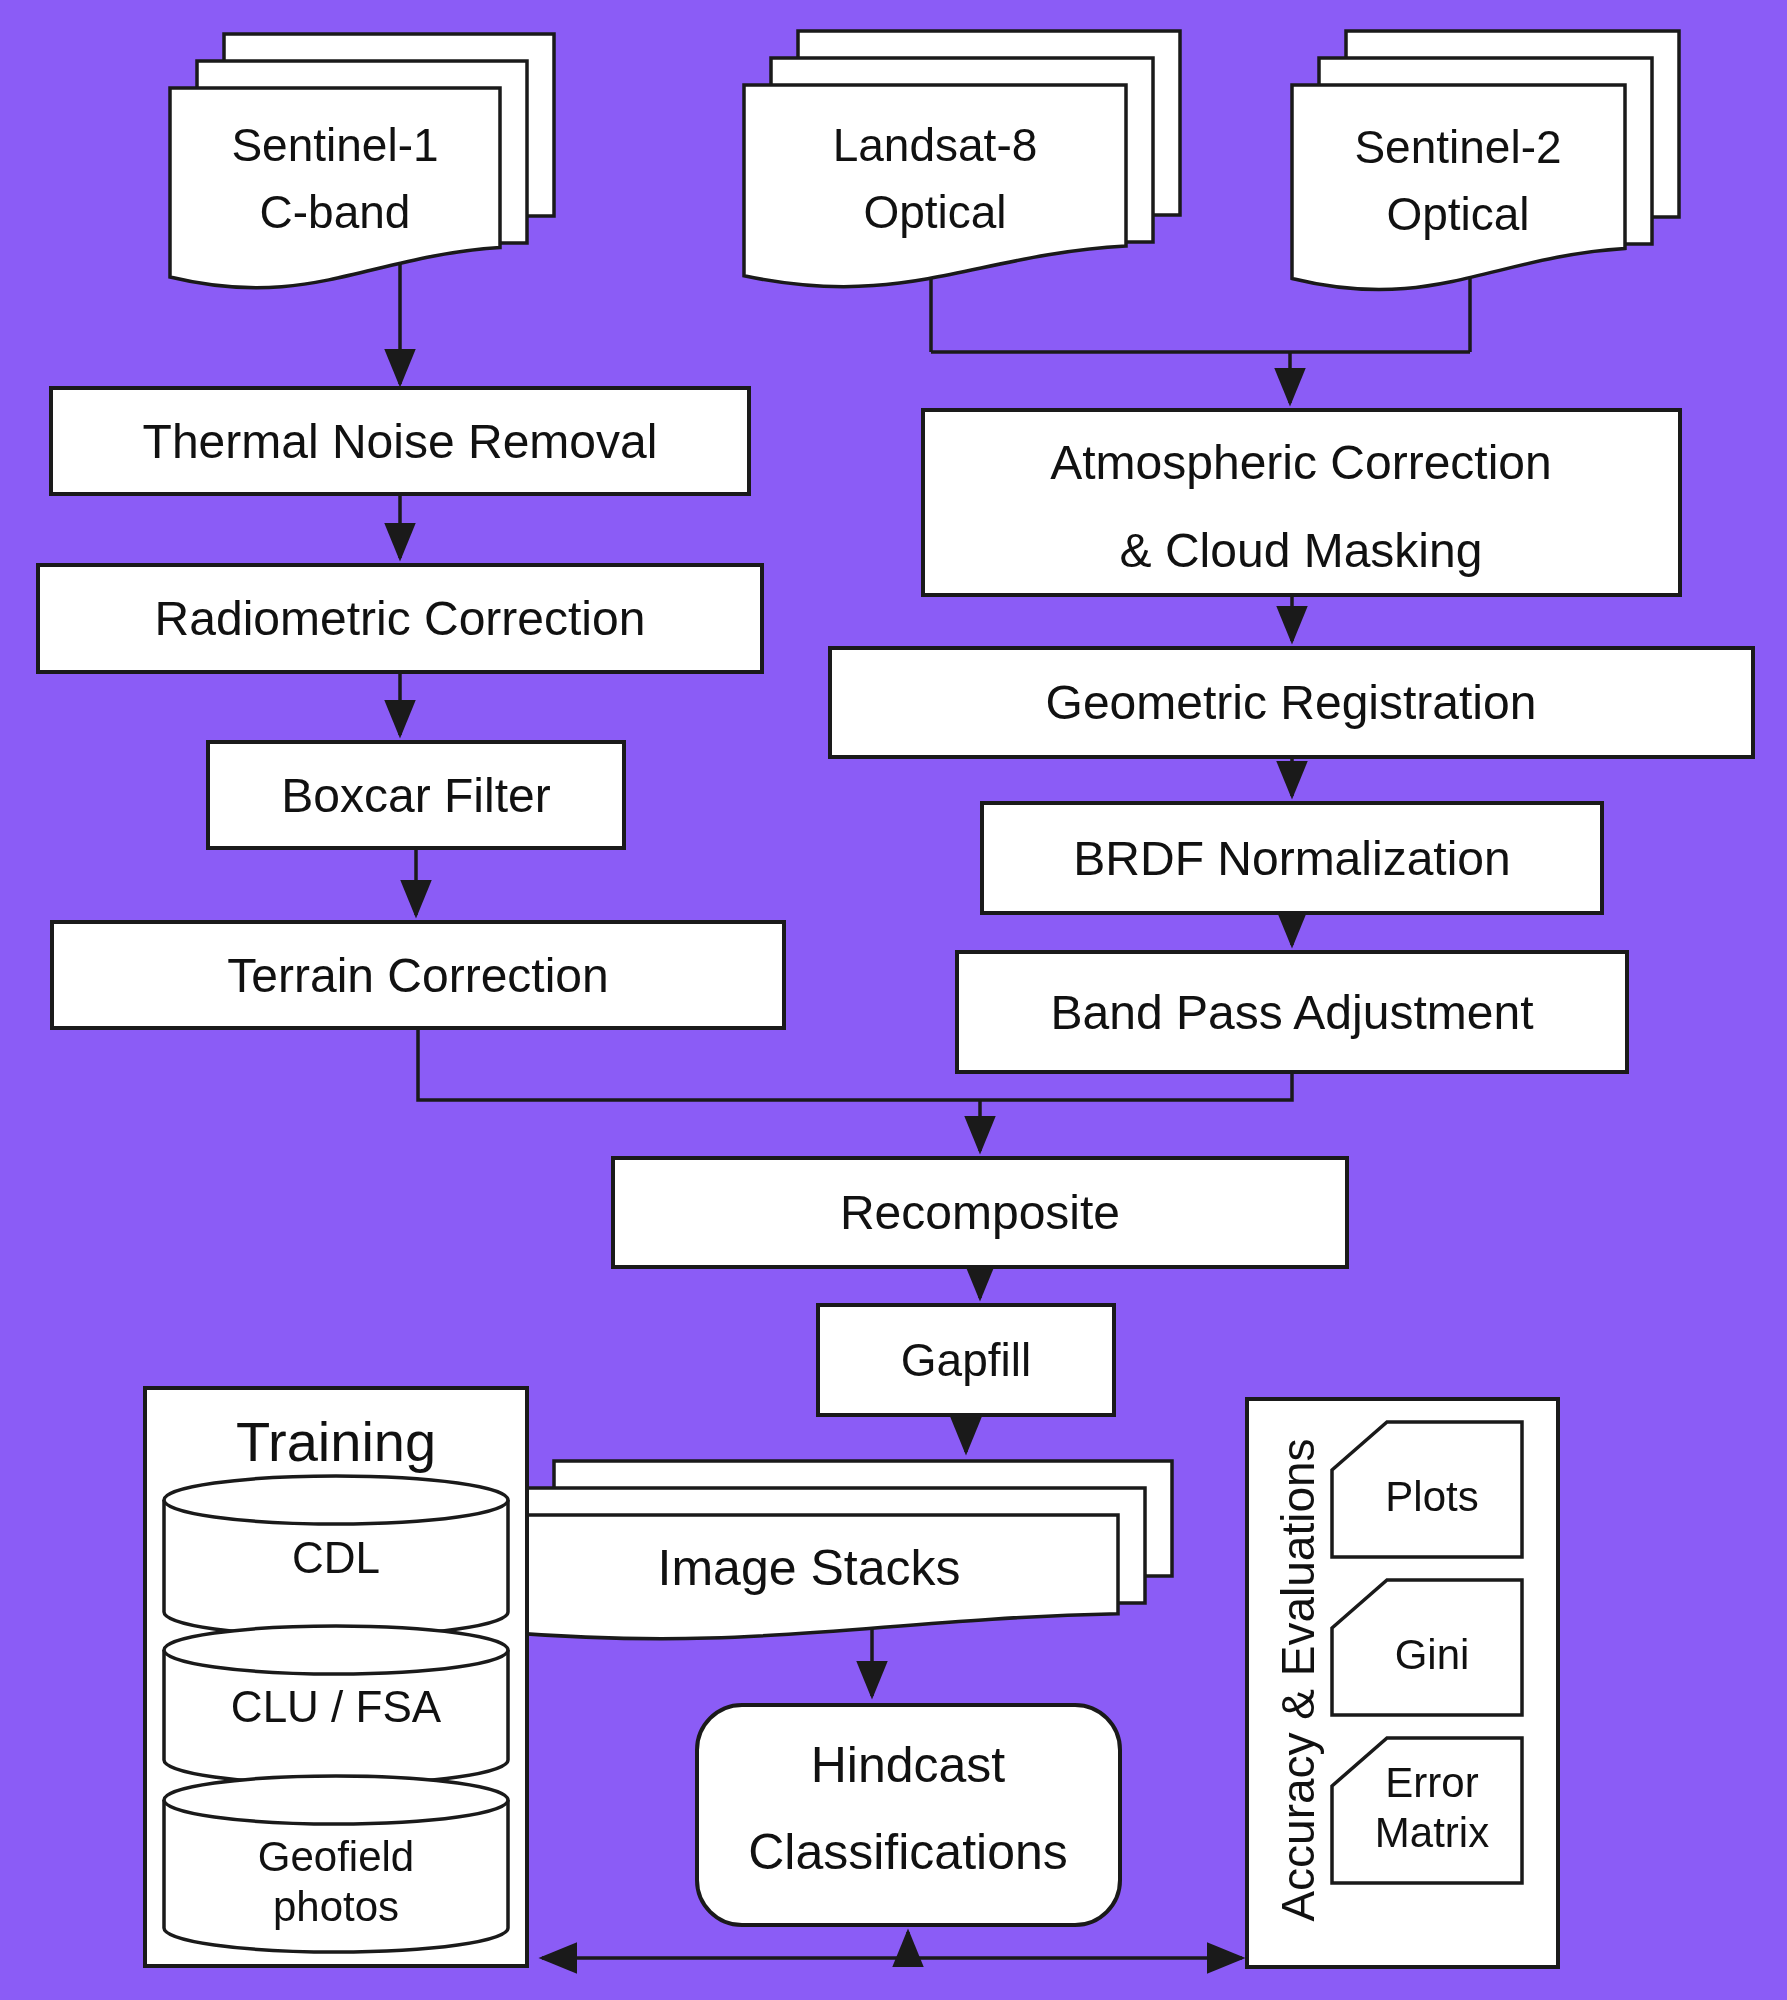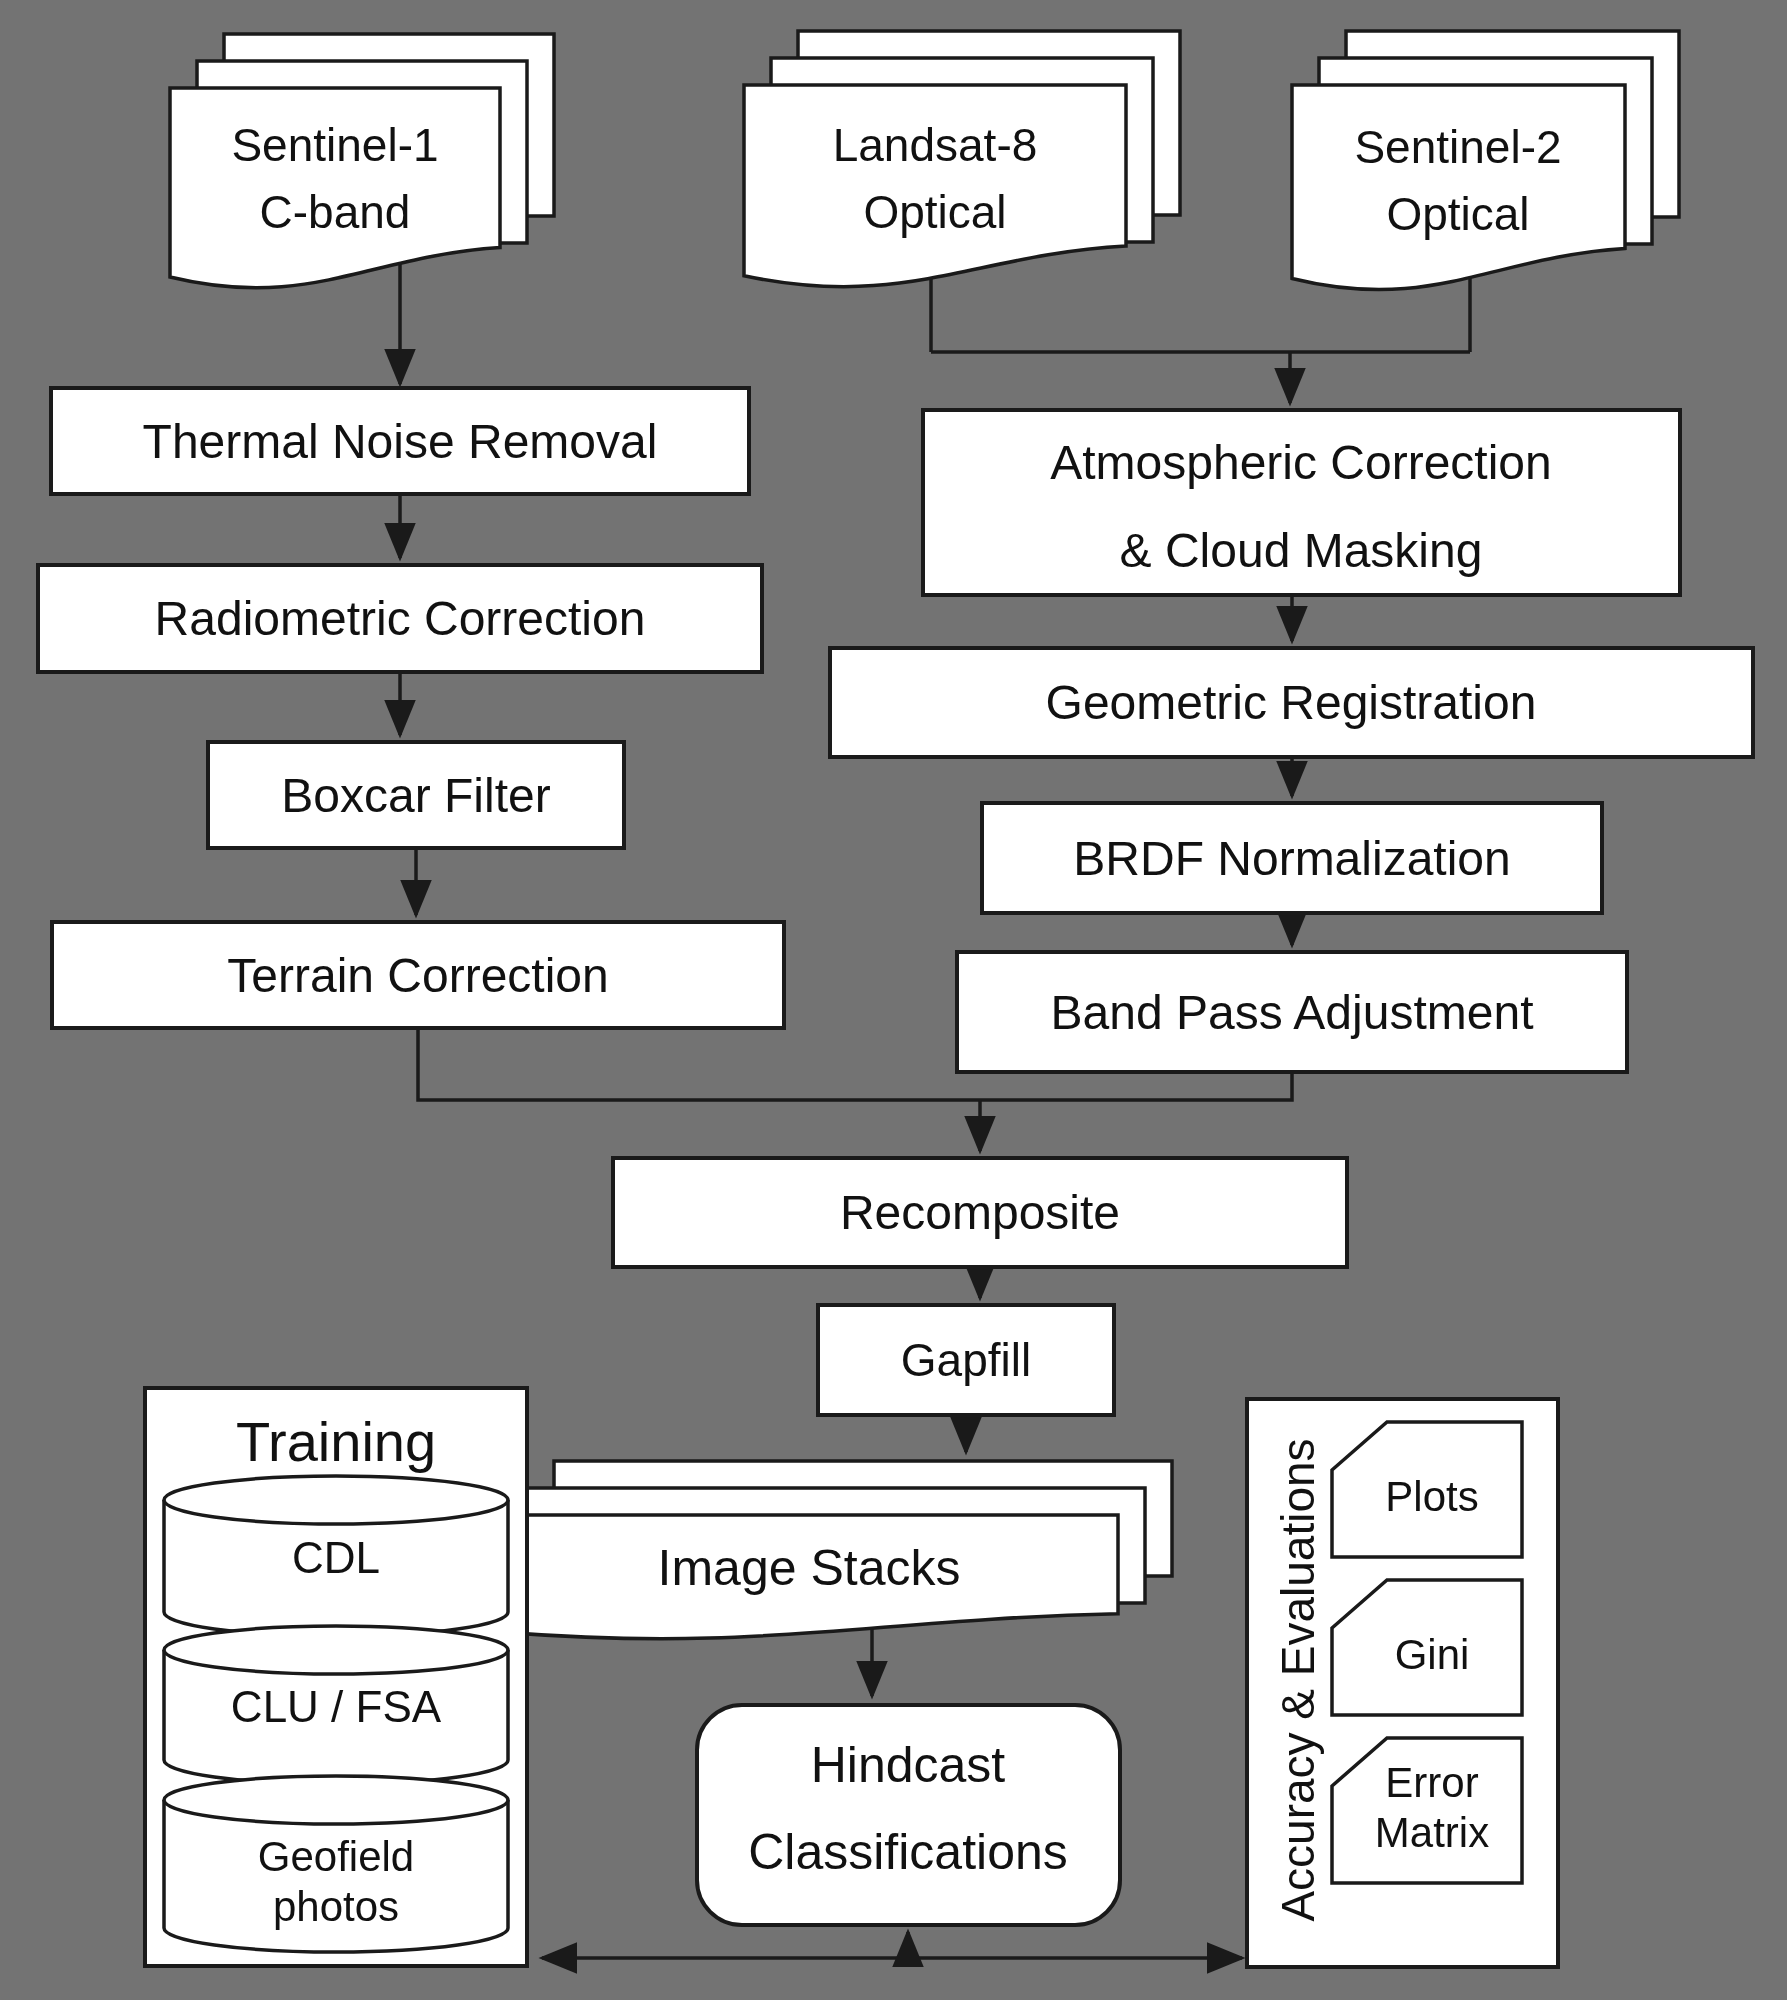--- a/index.html
+++ b/index.html
@@ -3,21 +3,21 @@
 <meta charset="utf-8">
 <style>
   html, body {
     margin: 0;
     padding: 0;
     background: #ffffff;
   }
   .canvas {
     width: 1787px;
     height: 2000px;
-    background: #737373;
+    background: #8b5cf6;
     position: relative;
     font-family: "Liberation Sans", sans-serif;
   }
   svg {
     display: block;
   }
   svg text {
     font-family: "Liberation Sans", sans-serif;
     fill: #111111;
     text-anchor: middle;

